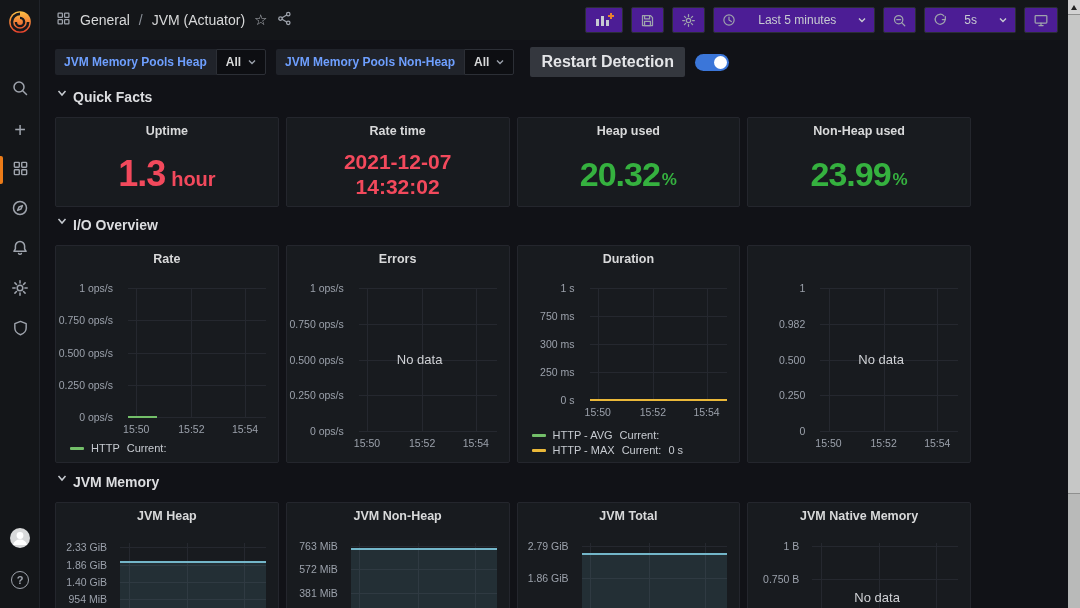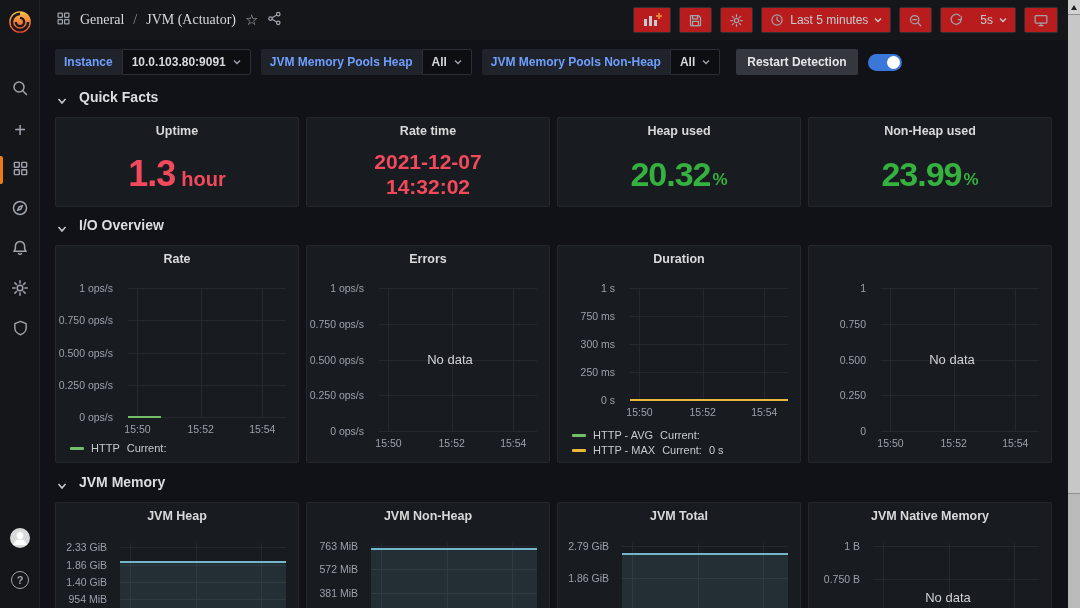--- a/index.html
+++ b/index.html
@@ -11,45 +11,45 @@
   .logo-cell { width:40px; height:44px; display:flex; align-items:center; justify-content:center; }
   .side-item { width:40px; height:40px; display:flex; align-items:center; justify-content:center; position:relative; cursor:pointer; }
   .side-item.active::before { content:""; position:absolute; left:0; top:6px; bottom:6px; width:3px; background:#eb7b18; border-radius:0 2px 2px 0; }
   .side-icons { margin-top:26px; }
   .side-bottom { position:absolute; bottom:8px; left:0; width:40px; }
   .ic { stroke:#9fa4ad; fill:none; stroke-width:1.5; stroke-linecap:round; stroke-linejoin:round; }
   .plus-glyph { font-size:20px; color:#9fa4ad; font-weight:300; line-height:1; }
 
   
   .header { position:absolute; left:40px; top:0; width:1028px; height:40px; background:#141619; display:flex; align-items:center; justify-content:space-between; padding:0 10px 0 16px; z-index:4; }
-  .crumbs { display:flex; align-items:center; gap:9px;font-family:Liberation Serif, serif; }
+  .crumbs { display:flex; align-items:center; gap:9px; }
   .crumb-text { font-size:14px; color:#d8d9da; }
   .crumb-sep { font-size:14px; color:#8a8f98; }
   .star-glyph { font-size:15px; color:#b4b7bd; cursor:pointer; }
   .toolbar { display:flex; align-items:center; gap:8px; }
-  .tb { height:26px; background:#b91c1c; border:1px solid #2c2f36; border-radius:2px; display:flex; align-items:center; justify-content:center; gap:6px; color:#c7cbd1; font-size:12px; padding:0 8px; cursor:pointer; white-space:nowrap; }
+  .tb { height:26px; background:#4c1d95; border:1px solid #2c2f36; border-radius:2px; display:flex; align-items:center; justify-content:center; gap:22px; color:#c7cbd1; font-size:12px; padding:0 8px; cursor:pointer; white-space:nowrap; }
   .tb.joined-l { border-radius:2px 0 0 2px; }
   .tb.joined-r { border-radius:0 2px 2px 0; margin-left:-9px; border-left:none; }
   .chev { display:inline-block; width:8px; height:6px; }
   .chev svg { display:block; }
 
   
   .subnav { position:absolute; left:55px; top:46px; width:997px; height:32px; display:flex; align-items:center; gap:10px; z-index:3; }
   .var-group { display:flex; align-items:center; }
   .var-label { background:#20232a; color:#6e9fff; font-size:12px; font-weight:600; padding:6px 9px; border-radius:2px 0 0 2px; cursor:pointer; }
   .var-value { background:#0d0e12; border:1px solid #2c2f36; color:#d8d9da; font-size:12px; font-weight:600; padding:5px 9px; border-radius:0 2px 2px 0; display:flex; align-items:center; gap:7px; cursor:pointer; }
-  .btn-gray { background:#34373e; color:#e4e5e8; font-size:12px; font-weight:600; padding:6px 11px; border-radius:2px; cursor:pointer; }
+  .btn-gray { background:#34373e; color:#e4e5e8; font-size:16px; font-weight:600; padding:6px 11px; border-radius:2px; cursor:pointer; }
   .toggle { width:34px; height:17px; background:#3b76d9; border-radius:9px; position:relative; cursor:pointer; }
   .toggle .knob { position:absolute; right:2px; top:2px; width:13px; height:13px; background:#fff; border-radius:50%; }
 
   
-  .sec { position:absolute; left:57px; display:flex; align-items:flex-end; gap:12px; font-size:14px; font-weight:700; color:#dcdde0; cursor:pointer; }
-
-  
-  .row { position:absolute; left:55px; width:997px; display:grid; grid-template-columns:repeat(4,1fr); gap:7px; }
+  .sec { position:absolute; left:57px; display:flex; align-items:flex-start; gap:6px; font-size:14px; font-weight:700; color:#dcdde0; cursor:pointer; }
+
+  
+  .row { position:absolute; left:55px; width:916px; display:grid; grid-template-columns:repeat(4,1fr); gap:7px; }
   .panel { background:#181b1f; border:1px solid #24262d; border-radius:2px; position:relative; overflow:hidden; }
   .ptitle { position:absolute; top:6px; left:0; right:0; text-align:center; font-size:12.5px; font-weight:600; color:#d8d9da; cursor:pointer; }
 
   
   .stat-val { position:absolute; top:24px; left:0; right:0; bottom:0; display:flex; align-items:center; justify-content:center; gap:6px; font-weight:700; }
   .stat-val .big { font-size:36px; letter-spacing:-1px; }
   .stat-val .unit { font-size:20px; align-self:center; margin-top:10px; }
   .stat-val.pct .big { font-size:34px; }
   .stat-val.pct .unit { font-size:17px; margin-top:12px; }
   .stat-val.two-line { flex-direction:column; gap:0; font-size:21px; line-height:1.2; letter-spacing:0; }
@@ -231,31 +231,20 @@
       <svg width="16" height="15" viewBox="0 0 18 18" class="ic">
           <rect x="2" y="3" width="14" height="9" rx="1"></rect>
           <path d="M6.5 15 h5 M9 12 v3"></path>
         </svg>
     </div>
   </div>
 </div>
 
 <div class="subnav">
   <div class="var-group">
-    <span class="var-label">Instance</span>
-    <span class="var-value">
-      <span>10.0.103.80:9091</span>
-      <span class="chev">
-          <svg width="8" height="6" viewBox="0 0 8 6">
-            <path d="M1 1.5 L4 4.5 L7 1.5" stroke="#9ba1ab" stroke-width="1.4" fill="none"></path>
-          </svg>
-        </span>
-    </span>
-  </div>
-  <div class="var-group">
     <span class="var-label">JVM Memory Pools Heap</span>
     <span class="var-value">
       <span>All</span>
       <span class="chev">
           <svg width="8" height="6" viewBox="0 0 8 6">
             <path d="M1 1.5 L4 4.5 L7 1.5" stroke="#9ba1ab" stroke-width="1.4" fill="none"></path>
           </svg>
         </span>
     </span>
   </div>
@@ -418,21 +407,21 @@
       <i class="sw" style="background:#eab839;"></i>
       <span>HTTP - MAX</span>
       <span>Current:</span>
       <span>0 s</span>
     </div>
   </div>
 
   <div class="panel">
     <div class="yticks" style="top:42px;height:143px;">
       <span style="top:0%">1</span>
-      <span style="top:25%">0.750</span>
+      <span style="top:25%">0.982</span>
       <span style="top:50%">0.500</span>
       <span style="top:75%">0.250</span>
       <span style="top:100%">0</span>
     </div>
     <div class="plot" style="top:42px;height:143px;">
       <i class="hl" style="top:0"></i>
         <i class="hl" style="top:25%"></i>
         <i class="hl" style="top:50%"></i>
         <i class="hl" style="top:75%"></i>
         <i class="hl" style="top:100%"></i>

